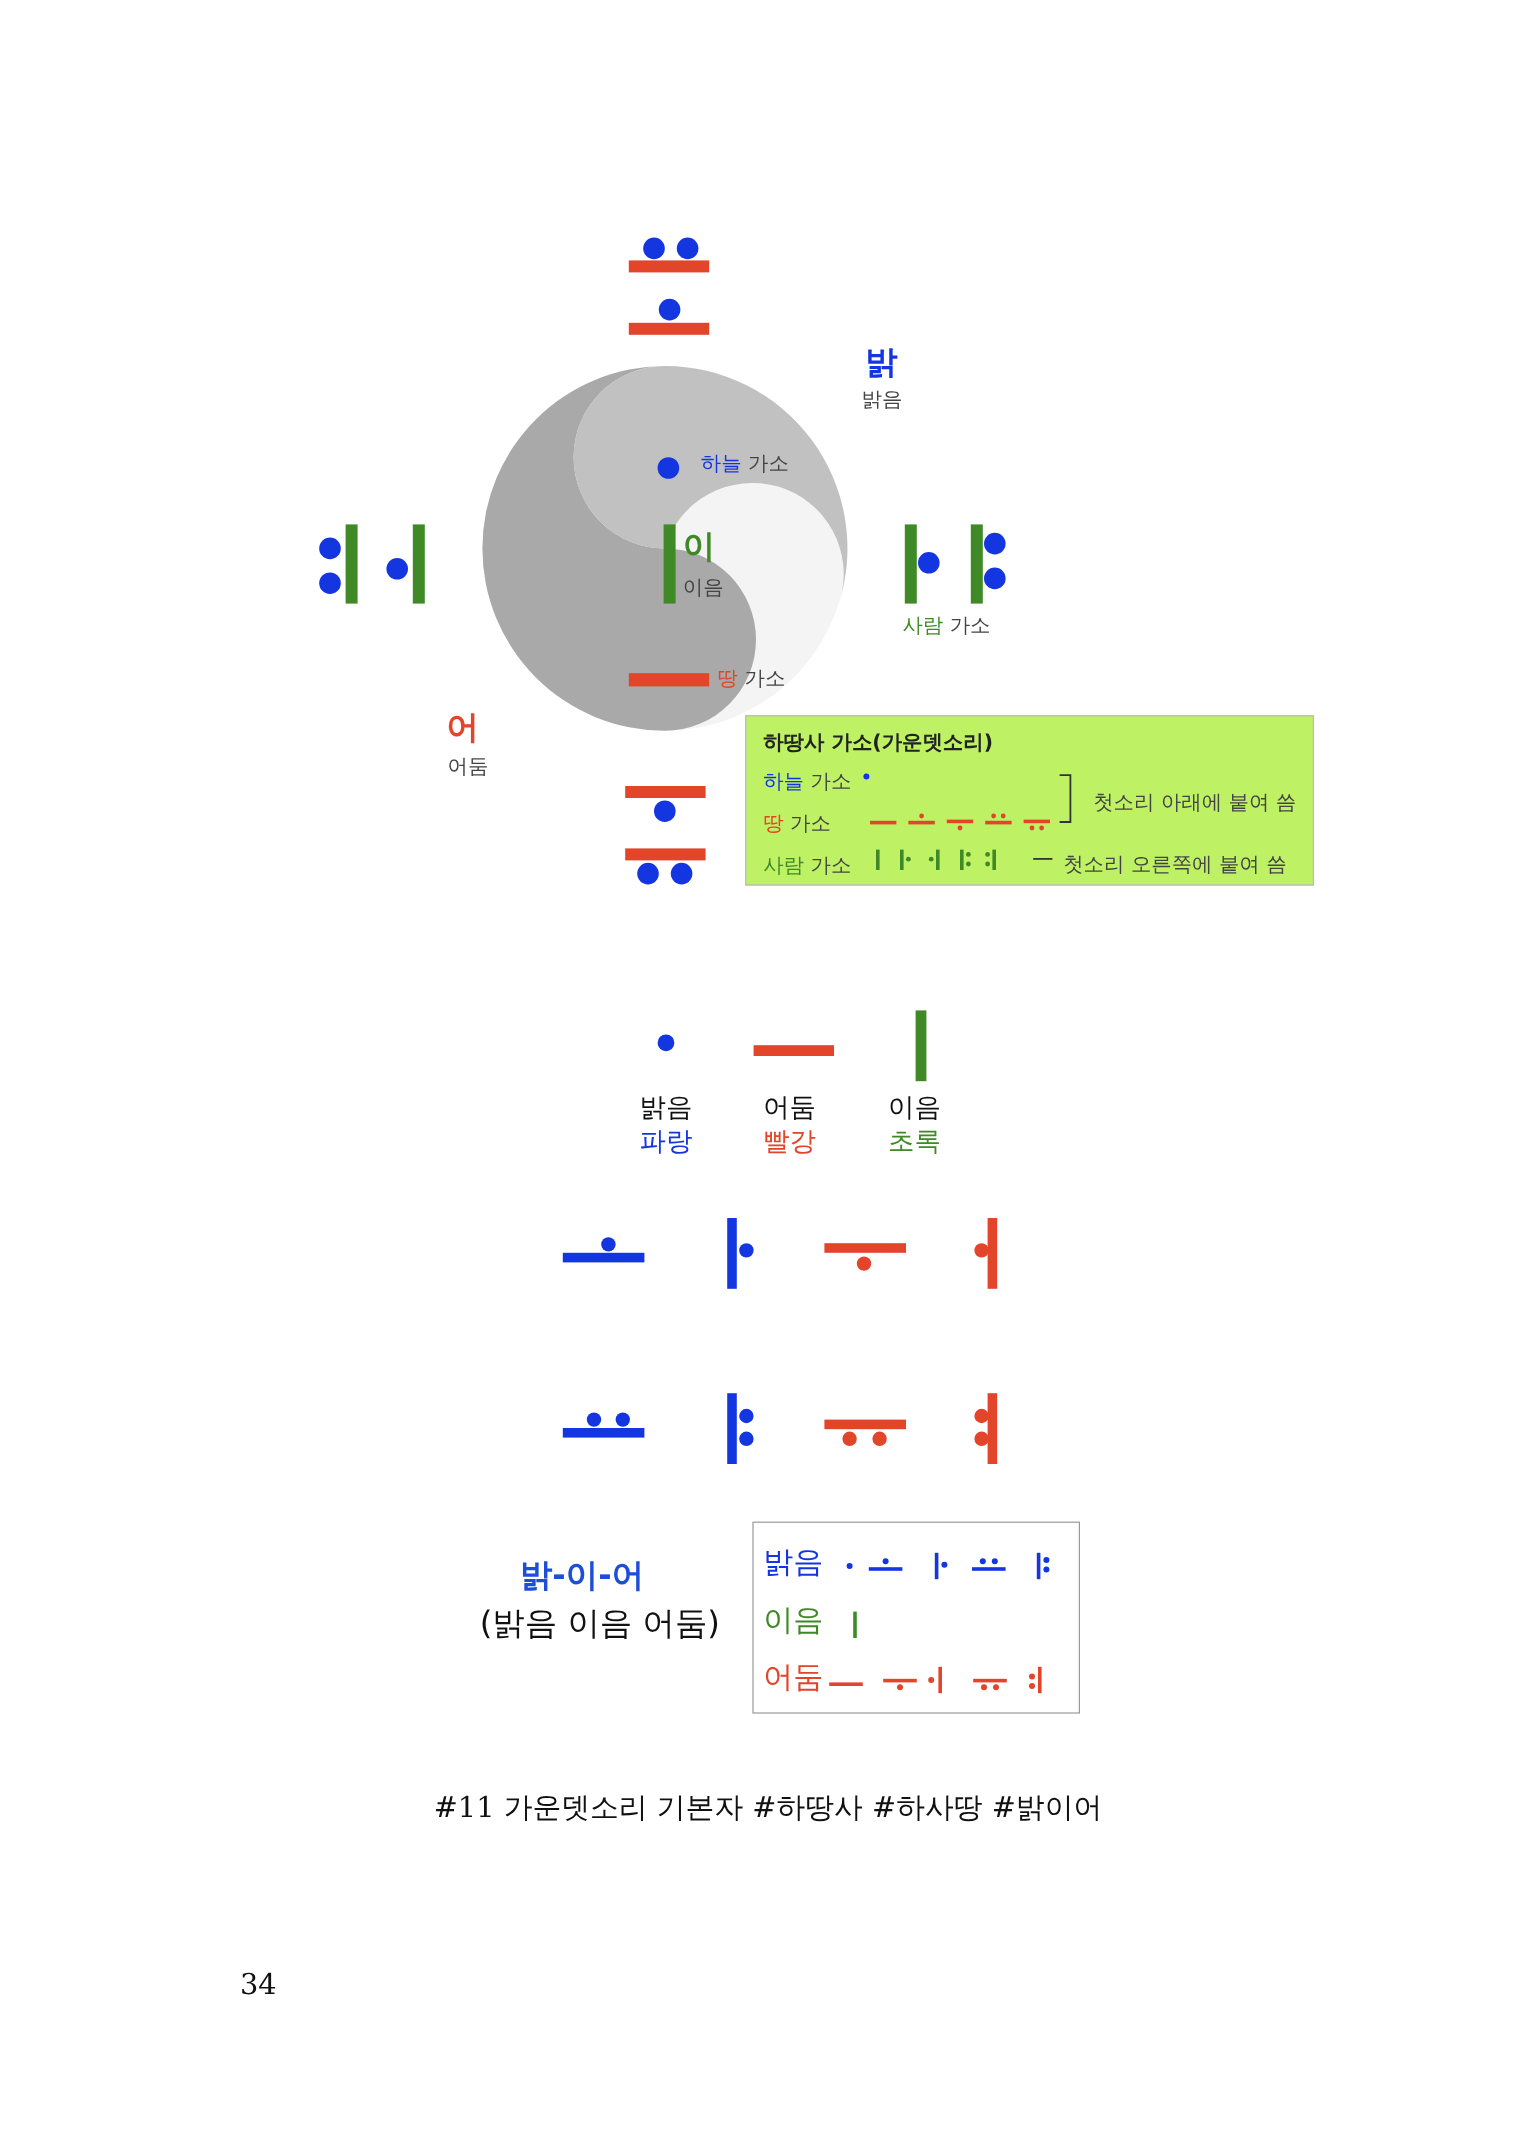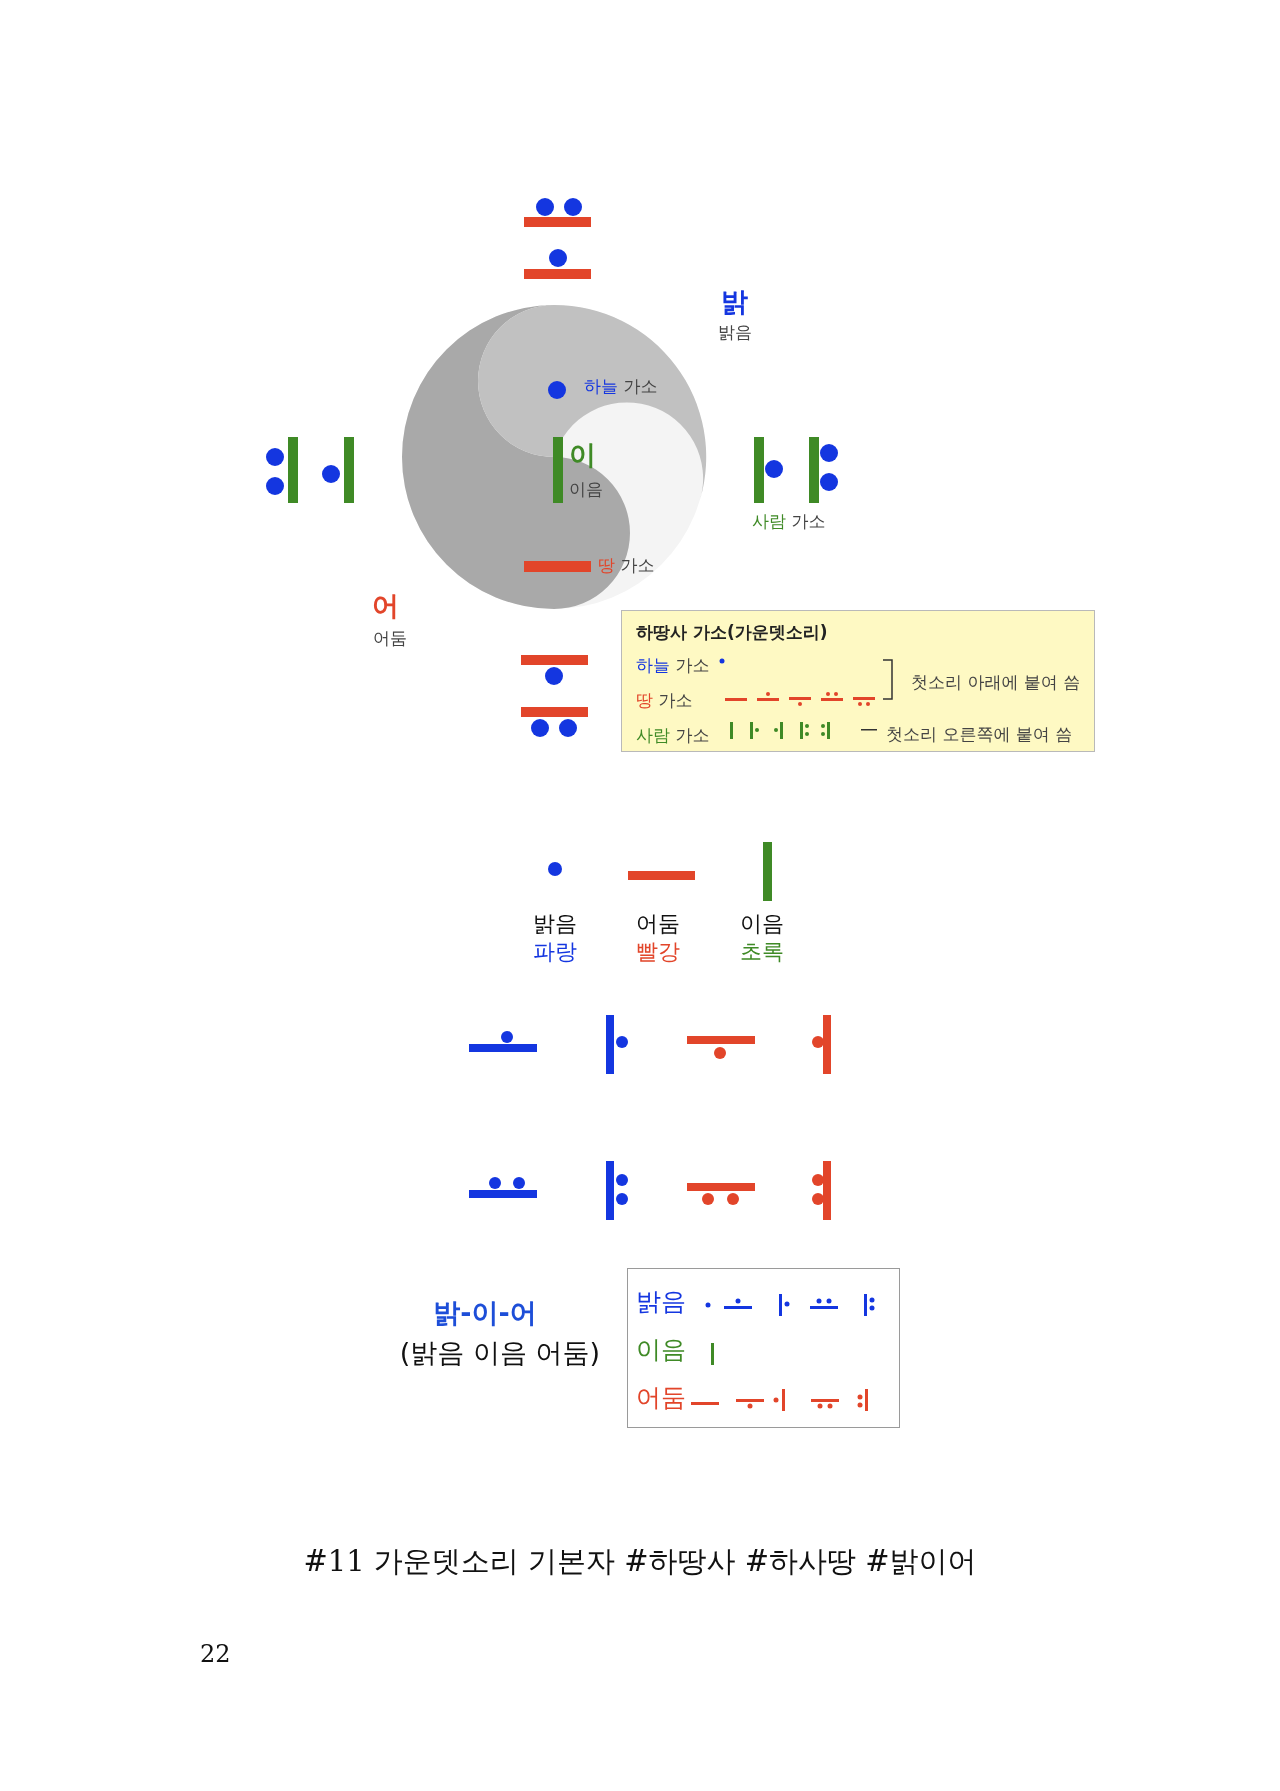--- a/index.html
+++ b/index.html
@@ -5,33 +5,33 @@
   html, body { margin:0; padding:0; background:#ffffff; }
   body { width:1280px; height:1791px; position:relative; overflow:hidden;
          font-family:"DejaVu Sans", "Liberation Sans", sans-serif; color:#333; }
   .abs { position:absolute; }
   svg.layer { position:absolute; left:0; top:0; }
   .lbl-sm { font-size:17px; color:#444; white-space:nowrap; }
   .big-b { font-size:27px; font-weight:bold; white-space:nowrap; }
   .blue { color:#1436e0; }
   .red { color:#e2452a; }
   .green { color:#3f8a26; }
-  .box1 { position:absolute; left:621px; top:610px; width:474px; height:142px;
-          border:1.5px solid #b9b9b9; background:#fef9c3; box-sizing:border-box; }
+  .box1 { position:absolute; left:621px; top:596px; width:474px; height:142px;
+          border:1.5px solid #b9b9b9; background:#bef264; box-sizing:border-box; }
   .box1 .title { position:absolute; left:14px; top:10px; font-size:17px; font-weight:bold; color:#222; white-space:nowrap; }
   .box1 .row-lbl { position:absolute; left:14px; font-size:17px; color:#444; white-space:nowrap; }
   .box1 .note { position:absolute; font-size:17px; color:#444; white-space:nowrap; }
   .cap { position:absolute; font-size:22px; text-align:center; width:90px; line-height:28px; }
   .box2 { position:absolute; left:627px; top:1268px; width:273px; height:160px;
           border:1.5px solid #9a9a9a; box-sizing:border-box; background:#fff; }
   .box2 .row-lbl { position:absolute; left:8px; font-size:25px; white-space:nowrap; }
   .side-title { position:absolute; left:380px; top:1295px; width:210px; text-align:center; font-size:27px; font-weight:bold; color:#1d4ed8; white-space:nowrap; }
   .side-sub { position:absolute; left:370px; top:1335px; width:230px; text-align:right; font-size:27px; color:#111; white-space:nowrap; }
-  .caption { position:absolute; left:0; width:1280px; top:1542px; text-align:center;
-             font-family:"DejaVu Serif", "Liberation Serif", serif; font-size:29px; color:#111; white-space:nowrap; }
+  .caption { position:absolute; left:0; width:1280px; top:1490px; text-align:center;
+             font-family:"DejaVu Serif", "Liberation Serif", serif; font-size:24px; color:#111; white-space:nowrap; }
   .pageno { position:absolute; left:200px; top:1640px; font-family:"DejaVu Serif", "Liberation Serif", serif; font-size:24px; color:#111; }
 </style>
 </head>
 <body>
 
 <svg class="layer" width="1280" height="1791">
 
   <g>
     <circle cx="554" cy="457" r="152" fill="#f4f4f4"></circle>
 
@@ -252,13 +252,13 @@
         <circle cx="192" cy="137" r="2.5"></circle>
         <circle cx="202" cy="137" r="2.5"></circle>
       <circle cx="232" cy="128" r="2.5"></circle>
         <circle cx="232" cy="136" r="2.5"></circle>
         <rect x="237" y="120" width="3" height="22"></rect>
     </g>
   </svg>
 </div>
 
 <div class="caption">#11 가운뎃소리 기본자 #하땅사 #하사땅 #밝이어</div>
-<div class="pageno">22</div>
+<div class="pageno">34</div>
 
 </body></html>

